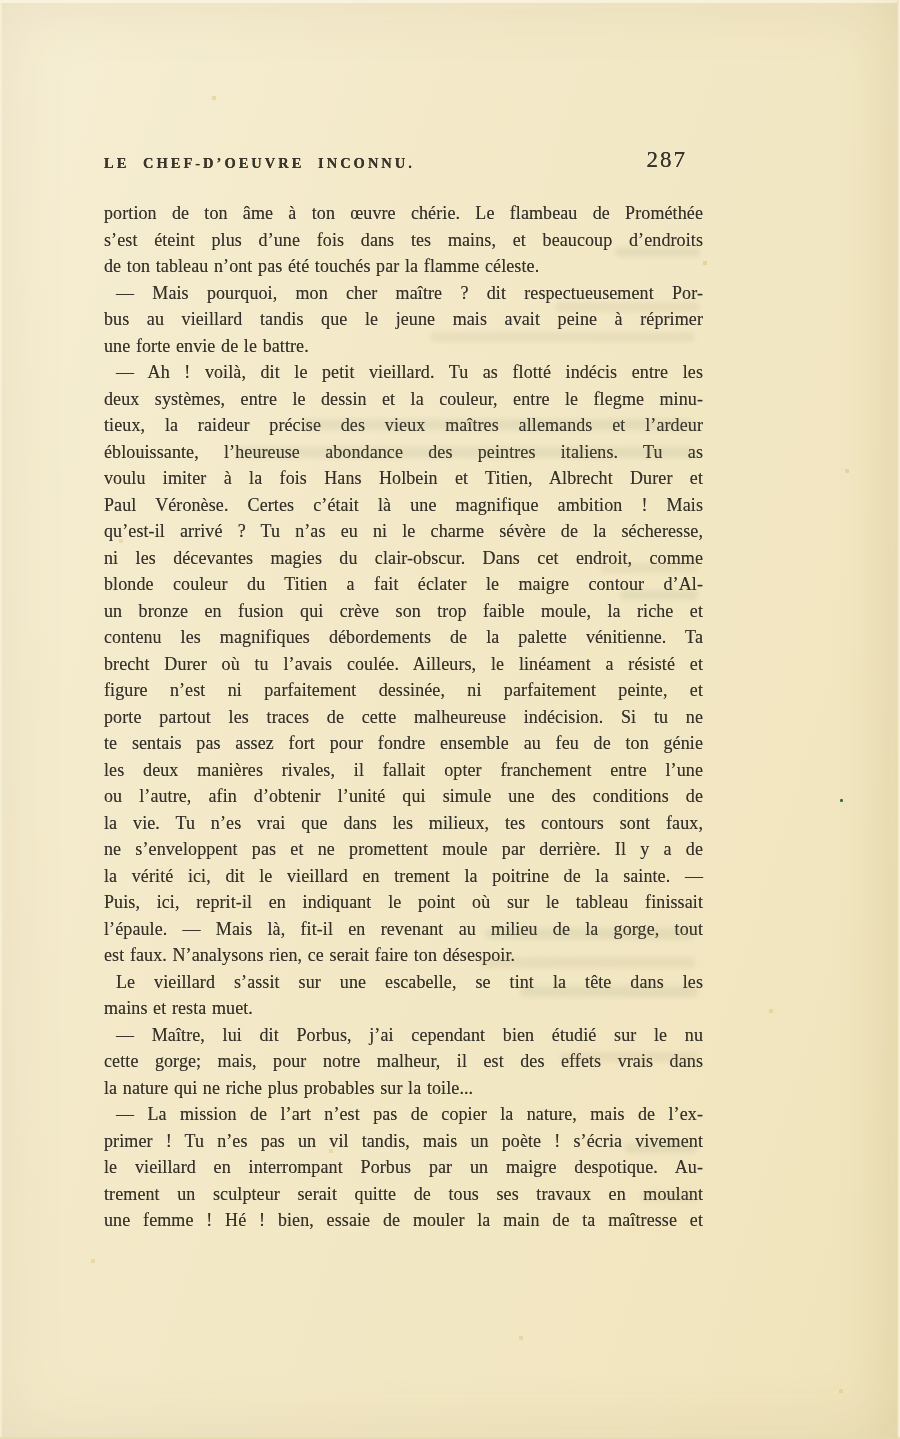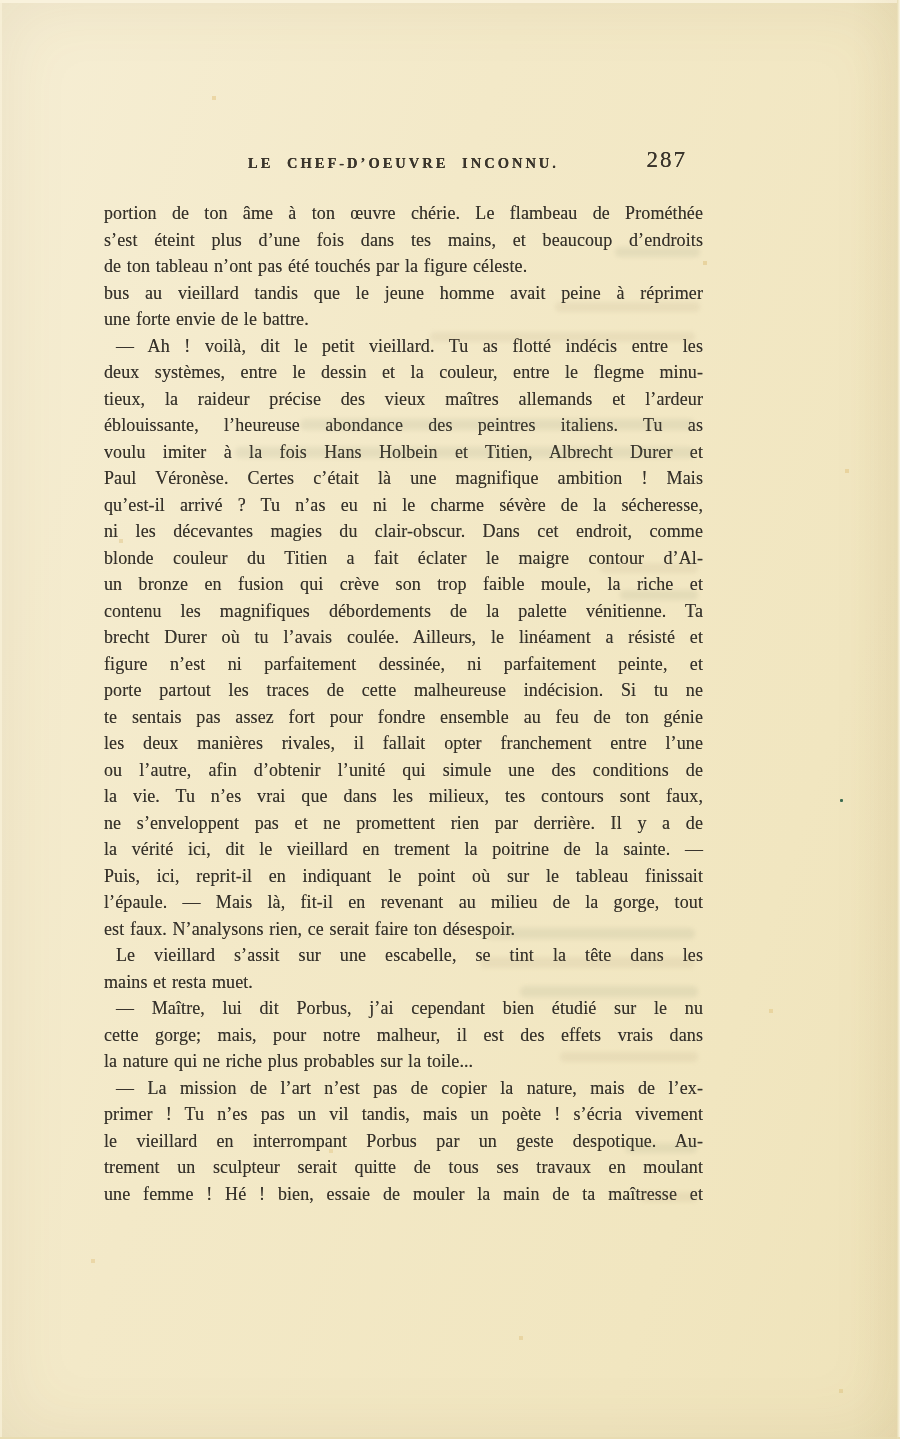--- a/index.html
+++ b/index.html
@@ -32,21 +32,21 @@
   
   .running-head {
     position: absolute;
     left: 104px; top: 152px;
     width: 599px; height: 26px;
     color: var(--header-ink, #3a352c);
   }
   .running-title {
     position: absolute;
     left: 0; right: 0; top: 3px;
-    text-align: center;
+    text-align: left;
     font-size: 14.5px;
     font-weight: 700;
     letter-spacing: 3px;
     word-spacing: 7px;
     text-shadow: 0 0 0.5px currentColor;
   }
   .page-number {
     position: absolute;
     right: 16px; top: -5px;
     font-size: 23px;
@@ -123,54 +123,55 @@
   <div class="right-shade"></div>
 
   <div class="running-head">
     <span class="running-title">LE CHEF-D’OEUVRE INCONNU.</span>
     <span class="page-number">287</span>
   </div>
 
   <div class="body-text">
       <div class="line">portion de ton âme à ton œuvre chérie. Le flambeau de Prométhée</div>
       <div class="line">s’est éteint plus d’une fois dans tes mains, et beaucoup d’endroits</div>
-      <div class="line lastline">de ton tableau n’ont pas été touchés par la figure céleste.</div>
-      <div class="line">bus au vieillard tandis que le jeune homme avait peine à réprimer</div>
+      <div class="line lastline">de ton tableau n’ont pas été touchés par la flamme céleste.</div>
+      <div class="line indent">— Mais pourquoi, mon cher maître ? dit respectueusement Por-</div>
+      <div class="line">bus au vieillard tandis que le jeune mais avait peine à réprimer</div>
       <div class="line lastline">une forte envie de le battre.</div>
       <div class="line indent">— Ah ! voilà, dit le petit vieillard. Tu as flotté indécis entre les</div>
       <div class="line">deux systèmes, entre le dessin et la couleur, entre le flegme minu-</div>
       <div class="line">tieux, la raideur précise des vieux maîtres allemands et l’ardeur</div>
       <div class="line">éblouissante, l’heureuse abondance des peintres italiens. Tu as</div>
       <div class="line">voulu imiter à la fois Hans Holbein et Titien, Albrecht Durer et</div>
       <div class="line">Paul Véronèse. Certes c’était là une magnifique ambition ! Mais</div>
       <div class="line">qu’est-il arrivé ? Tu n’as eu ni le charme sévère de la sécheresse,</div>
       <div class="line">ni les décevantes magies du clair-obscur. Dans cet endroit, comme</div>
       <div class="line">blonde couleur du Titien a fait éclater le maigre contour d’Al-</div>
       <div class="line">un bronze en fusion qui crève son trop faible moule, la riche et</div>
       <div class="line">contenu les magnifiques débordements de la palette vénitienne. Ta</div>
       <div class="line">brecht Durer où tu l’avais coulée. Ailleurs, le linéament a résisté et</div>
       <div class="line">figure n’est ni parfaitement dessinée, ni parfaitement peinte, et</div>
       <div class="line">porte partout les traces de cette malheureuse indécision. Si tu ne</div>
       <div class="line">te sentais pas assez fort pour fondre ensemble au feu de ton génie</div>
       <div class="line">les deux manières rivales, il fallait opter franchement entre l’une</div>
       <div class="line">ou l’autre, afin d’obtenir l’unité qui simule une des conditions de</div>
       <div class="line">la vie. Tu n’es vrai que dans les milieux, tes contours sont faux,</div>
-      <div class="line">ne s’enveloppent pas et ne promettent rien par derrière. Il y a de</div>
+      <div class="line">ne s’enveloppent pas et ne promettent moule par derrière. Il y a de</div>
       <div class="line">la vérité ici, dit le vieillard en trement la poitrine de la sainte. —</div>
       <div class="line">Puis, ici, reprit-il en indiquant le point où sur le tableau finissait</div>
       <div class="line">l’épaule. — Mais là, fit-il en revenant au milieu de la gorge, tout</div>
       <div class="line lastline">est faux. N’analysons rien, ce serait faire ton désespoir.</div>
       <div class="line indent">Le vieillard s’assit sur une escabelle, se tint la tête dans les</div>
       <div class="line lastline">mains et resta muet.</div>
       <div class="line indent">— Maître, lui dit Porbus, j’ai cependant bien étudié sur le nu</div>
       <div class="line">cette gorge; mais, pour notre malheur, il est des effets vrais dans</div>
       <div class="line lastline">la nature qui ne riche plus probables sur la toile...</div>
       <div class="line indent">— La mission de l’art n’est pas de copier la nature, mais de l’ex-</div>
       <div class="line">primer ! Tu n’es pas un vil tandis, mais un poète ! s’écria vivement</div>
-      <div class="line">le vieillard en interrompant Porbus par un geste despotique. Au-</div>
+      <div class="line">le vieillard en interrompant Porbus par un maigre despotique. Au-</div>
       <div class="line">trement un sculpteur serait quitte de tous ses travaux en moulant</div>
       <div class="line">une femme ! Hé ! bien, essaie de mouler la main de ta maîtresse et</div>
     </div>
 
   <div class="ghost" style="left:615px; top:247px; width:85px;  height:10px;"></div>
   <div class="ghost warm" style="left:555px; top:302px; width:145px; height:10px;"></div>
   <div class="ghost warm" style="left:430px; top:332px; width:265px; height:10px;"></div>
   <div class="ghost" style="left:300px; top:419px; width:395px; height:11px;"></div>
   <div class="ghost" style="left:235px; top:447px; width:460px; height:11px;"></div>
   <div class="ghost warm" style="left:600px; top:563px; width:98px;  height:10px;"></div>

